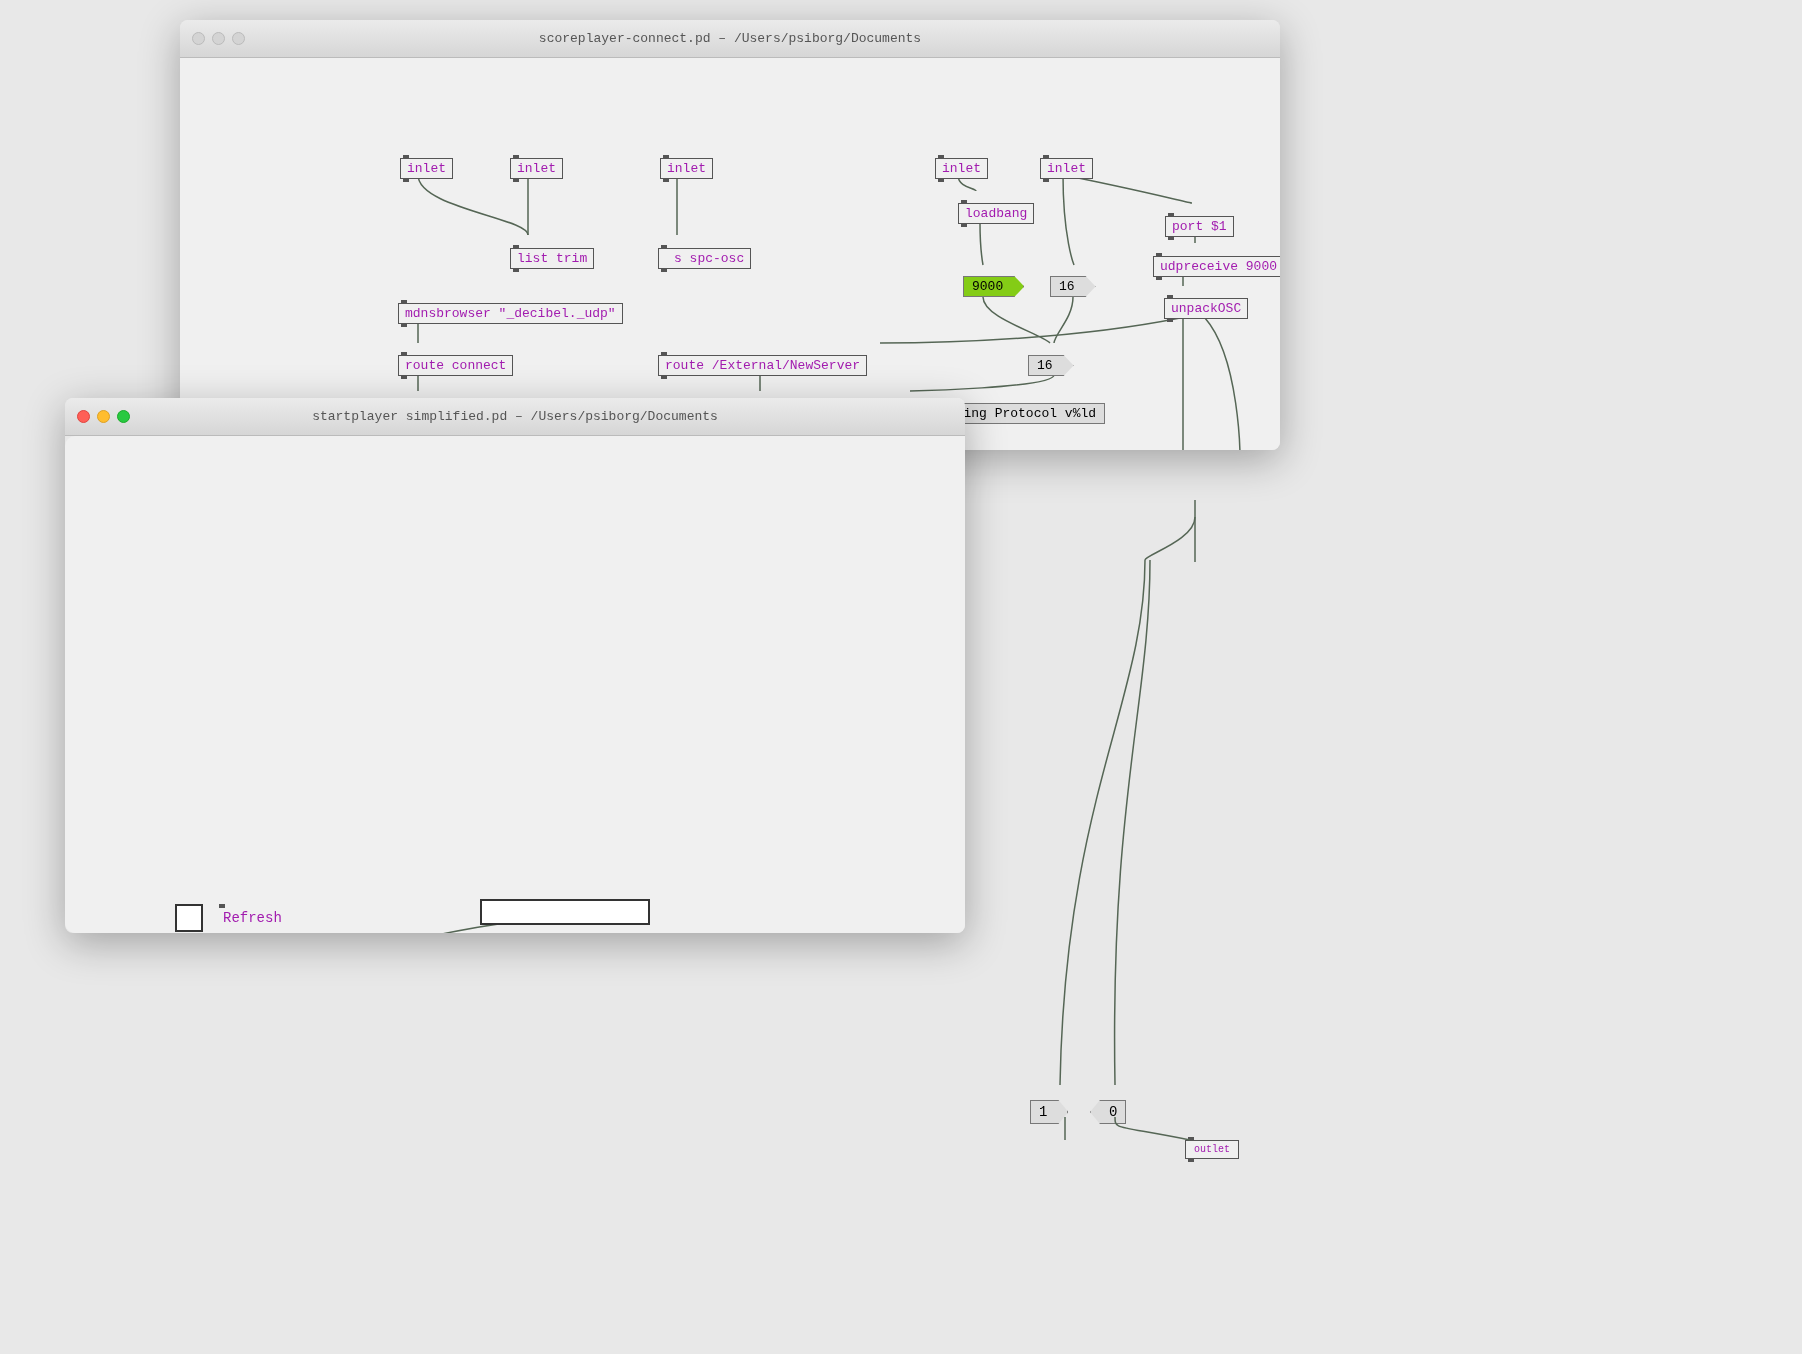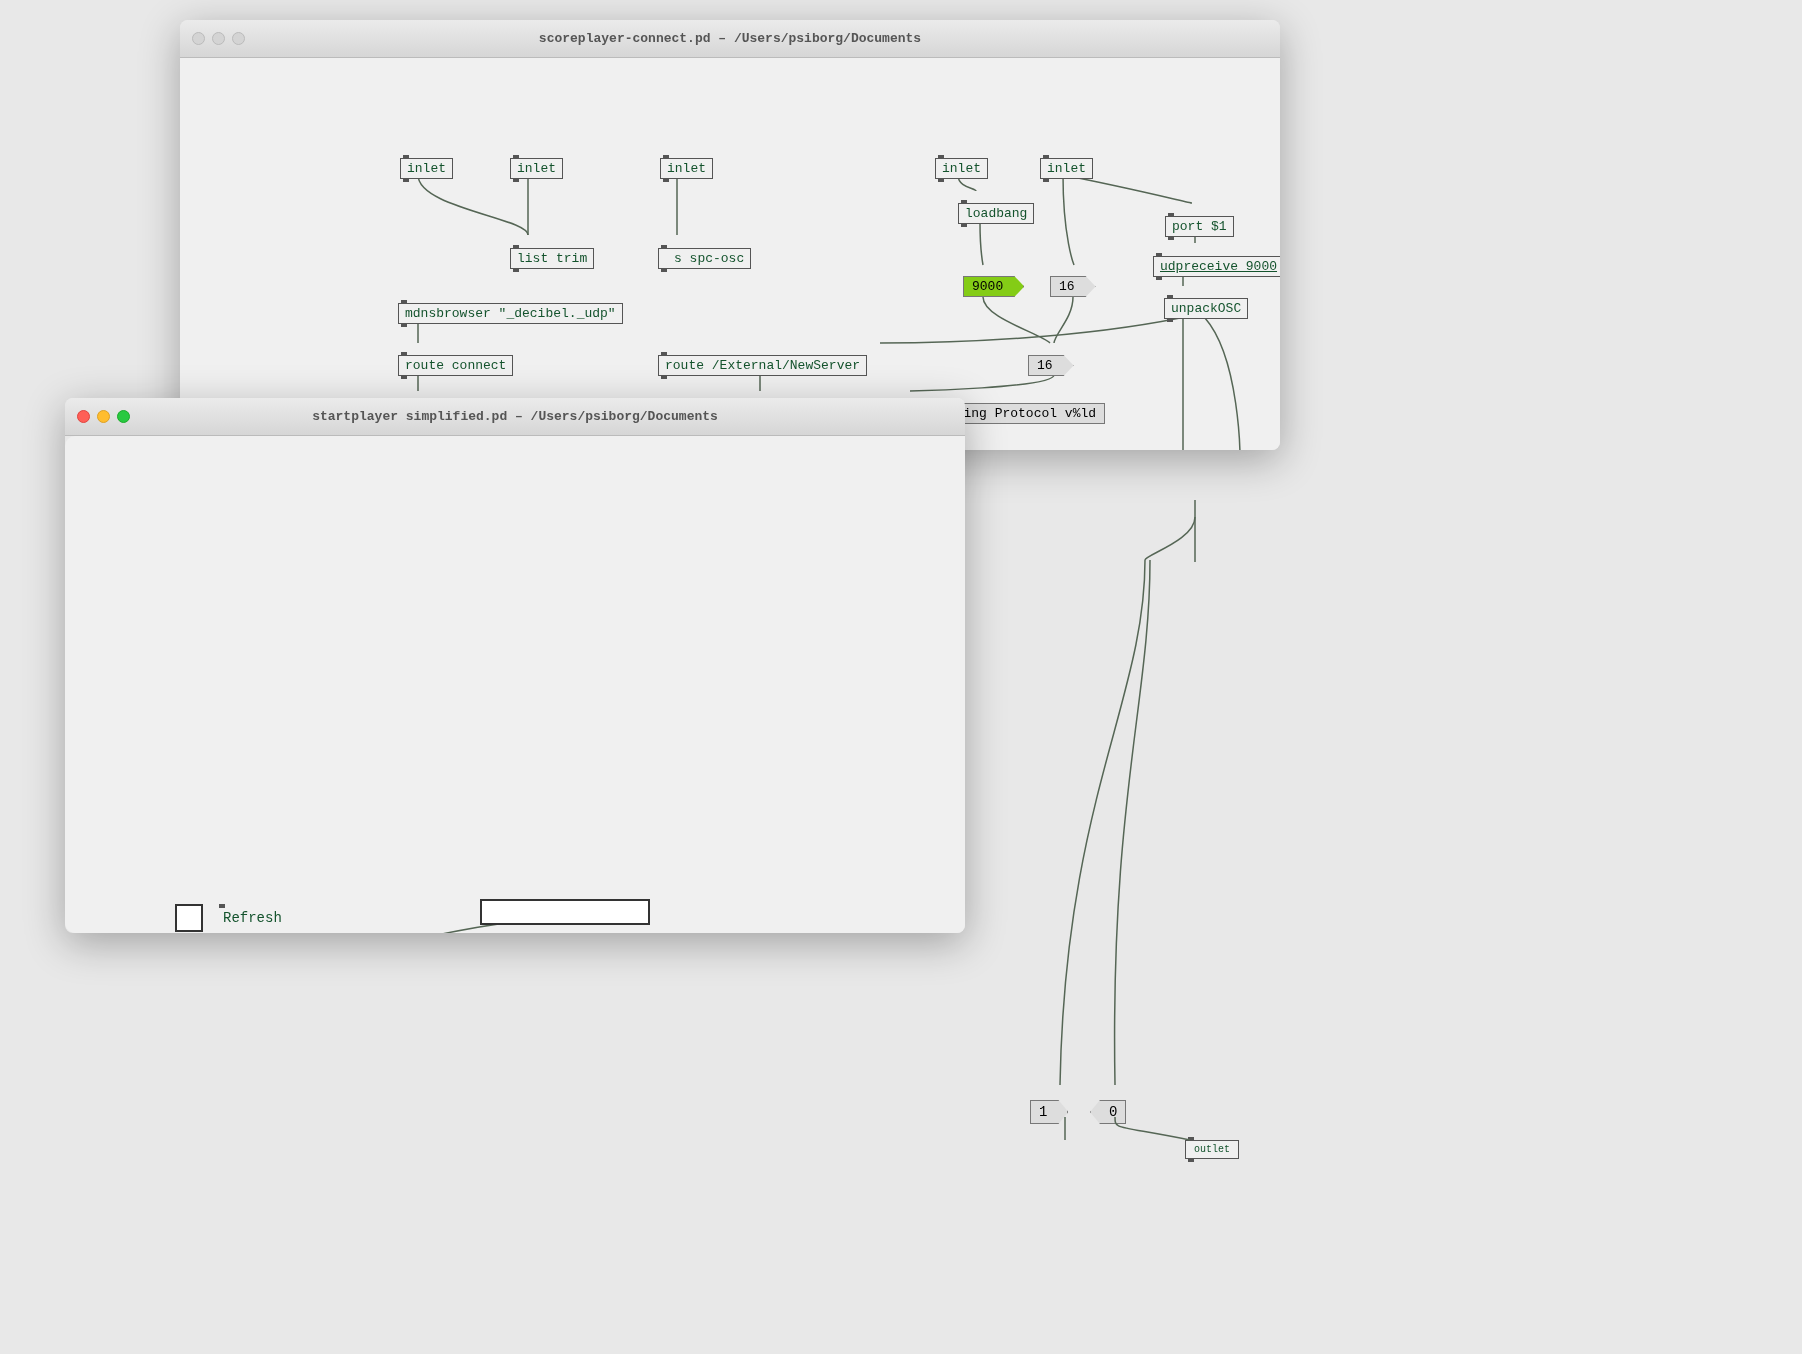--- a/index.html
+++ b/index.html
@@ -49,38 +49,37 @@
     .win-btn.maximize { background: #28c940; border: 1px solid #1aab29; }
     .win-btn.inactive { background: #d4d4d4; border: 1px solid #bbb; }
 
     .window-title {
       position: absolute;
       left: 50%;
       transform: translateX(-50%);
       font-size: 13px;
       color: #555;
       white-space: nowrap;
-      font-weight: bold;
     }
 
     .window-body {
       background: #f0f0f0;
       position: relative;
       overflow: hidden;
     }
 
     
     .pd-node {
       position: absolute;
       background: #f0f0f0;
       border: 1px solid #555;
       padding: 2px 6px;
       font-family: 'Courier New', Courier, monospace;
       font-size: 13px;
-      color: #14532d;
+      color: #a21caf;
       white-space: nowrap;
       cursor: default;
     }
 
     
     .pd-node::before {
       content: '';
       position: absolute;
       top: -4px;
       left: 2px;
@@ -187,21 +186,21 @@
     </svg>
 
     <div class="pd-node has-outlet" style="left:220px; top:100px;">inlet</div>
     <div class="pd-node has-outlet" style="left:330px; top:100px;">inlet</div>
     <div class="pd-node has-outlet" style="left:480px; top:100px;">inlet</div>
     <div class="pd-node has-outlet" style="left:755px; top:100px;">inlet</div>
     <div class="pd-node has-outlet" style="left:860px; top:100px;">inlet</div>
 
     <div class="pd-node has-outlet" style="left:778px; top:145px;">loadbang</div>
     <div class="pd-node has-outlet" style="left:985px; top:158px;">port $1</div>
-    <div class="pd-node has-outlet" style="left:973px; top:198px;text-decoration:underline;">udpreceive 9000</div>
+    <div class="pd-node has-outlet" style="left:973px; top:198px;">udpreceive 9000</div>
 
     <div class="pd-node has-outlet" style="left:330px; top:190px;">list trim</div>
     <div class="pd-node has-outlet" style="left:478px; top:190px;padding-left:15px;">s spc-osc</div>
 
     <div style="position:absolute; left:783px; top:218px; background:#84cc16; border:1px solid #777; padding:2px 20px 2px 8px; font-family:'Courier New',monospace; font-size:13px; clip-path: polygon(0 0, calc(100% - 10px) 0, 100% 50%, calc(100% - 10px) 100%, 0 100%);">9000</div>
     <div style="position:absolute; left:870px; top:218px; background:#ddd; border:1px solid #777; padding:2px 20px 2px 8px; font-family:'Courier New',monospace; font-size:13px; clip-path: polygon(0 0, calc(100% - 10px) 0, 100% 50%, calc(100% - 10px) 100%, 0 100%);">16</div>
 
     <div class="pd-node has-outlet" style="left:984px; top:240px;">unpackOSC</div>
 
     <div class="pd-node has-outlet" style="left:218px; top:245px;">mdnsbrowser "_decibel._udp"</div>

